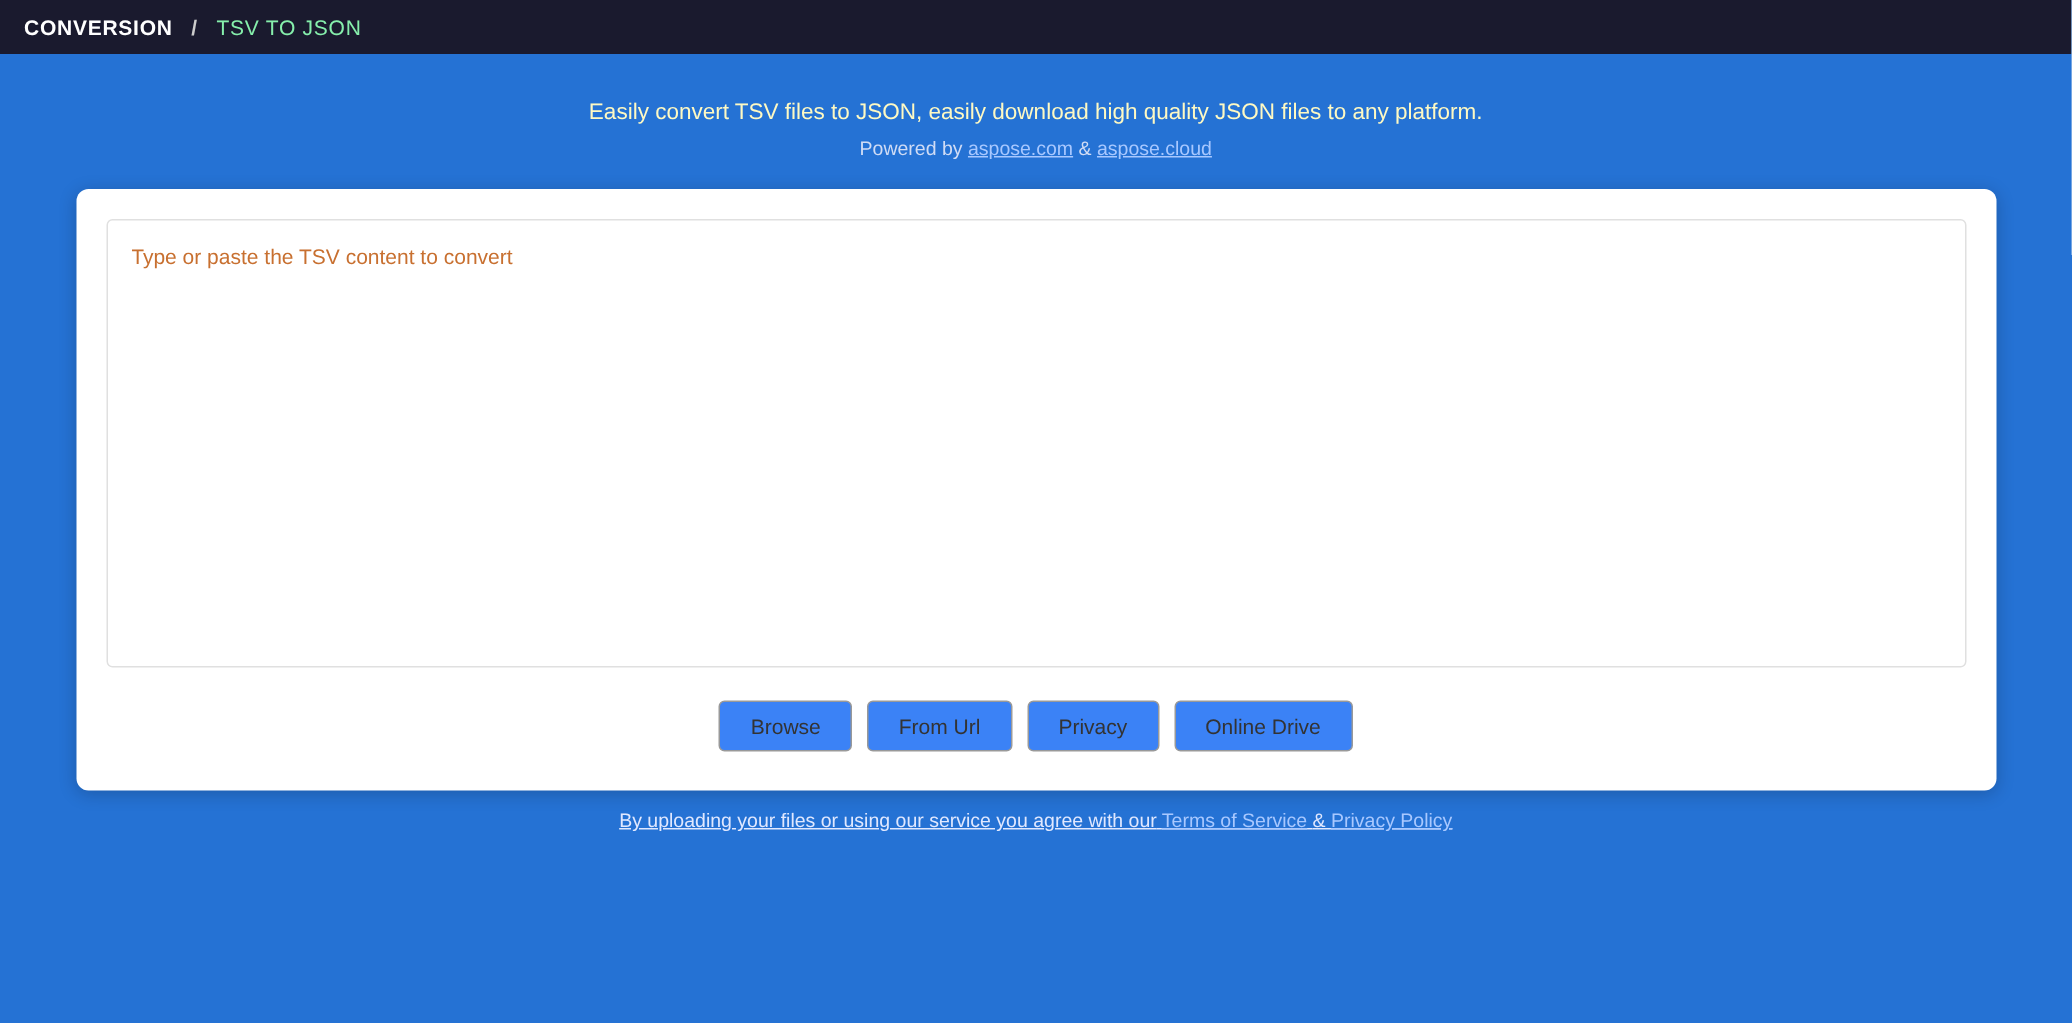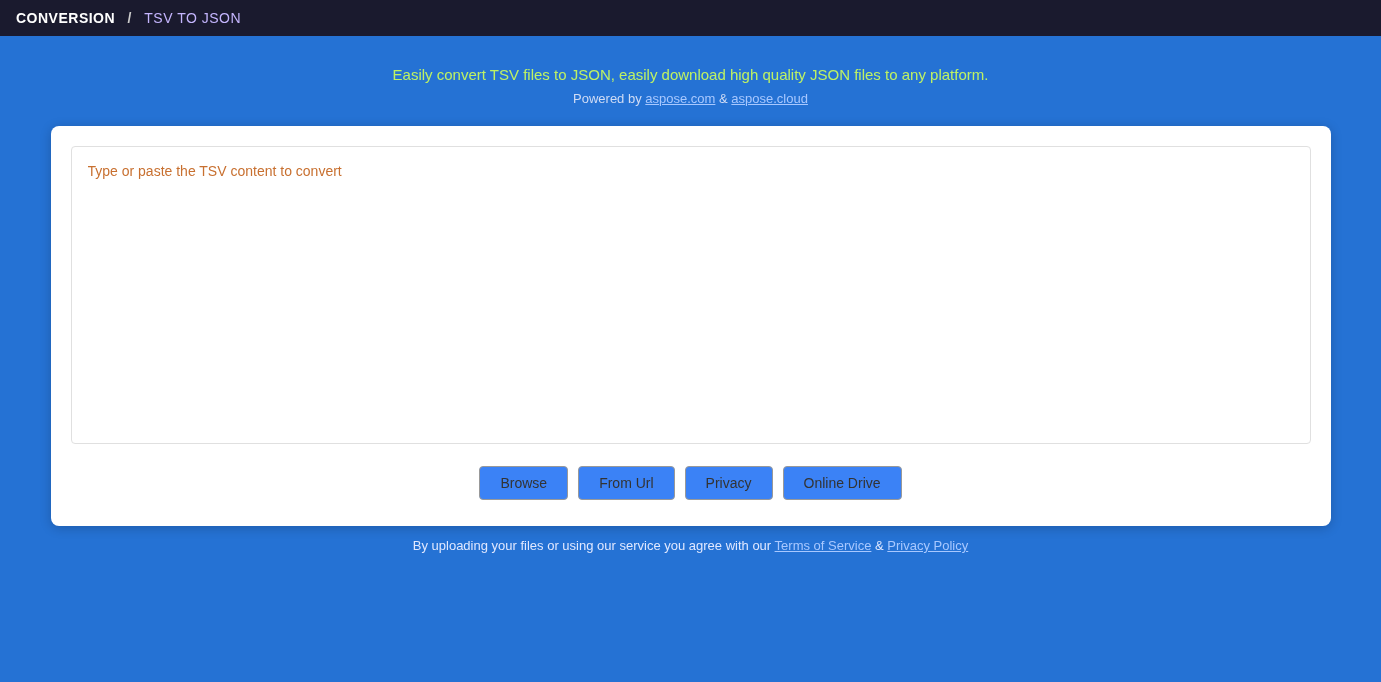--- a/index.html
+++ b/index.html
@@ -30,21 +30,21 @@
       font-weight: 600;
       letter-spacing: 0.5px;
     }
 
     .breadcrumb .separator {
       margin: 0 8px;
       color: #cccccc;
     }
 
     .breadcrumb .sub {
-      color: #c4b5fd;
+      color: #86efac;
       font-weight: normal;
     }
 
     
     .main-content {
       flex: 1;
       background-color: #2572d4;
       display: flex;
       flex-direction: column;
       align-items: center;
@@ -53,21 +53,21 @@
 
     .page-title {
       color: #ffffff;
       font-size: 36px;
       font-weight: 400;
       margin-bottom: 12px;
       text-align: center;
     }
 
     .page-subtitle {
-      color: #bef264;
+      color: #fef9c3;
       font-size: 15px;
       margin-bottom: 8px;
       text-align: center;
     }
 
     .powered-by {
       color: #d0dcf5;
       font-size: 13px;
       margin-bottom: 20px;
       text-align: center;
@@ -128,20 +128,21 @@
       cursor: pointer;
       color: #333333;
     }
 
     
     .terms-row {
       color: #e0e8ff;
       font-size: 13px;
       text-align: center;
       margin: 12px 0;
+      text-decoration: underline;
     }
 
     .terms-row a {
       color: #a8c8ff;
       text-decoration: underline;
     }
 
     
     .action-row {
       display: flex;

